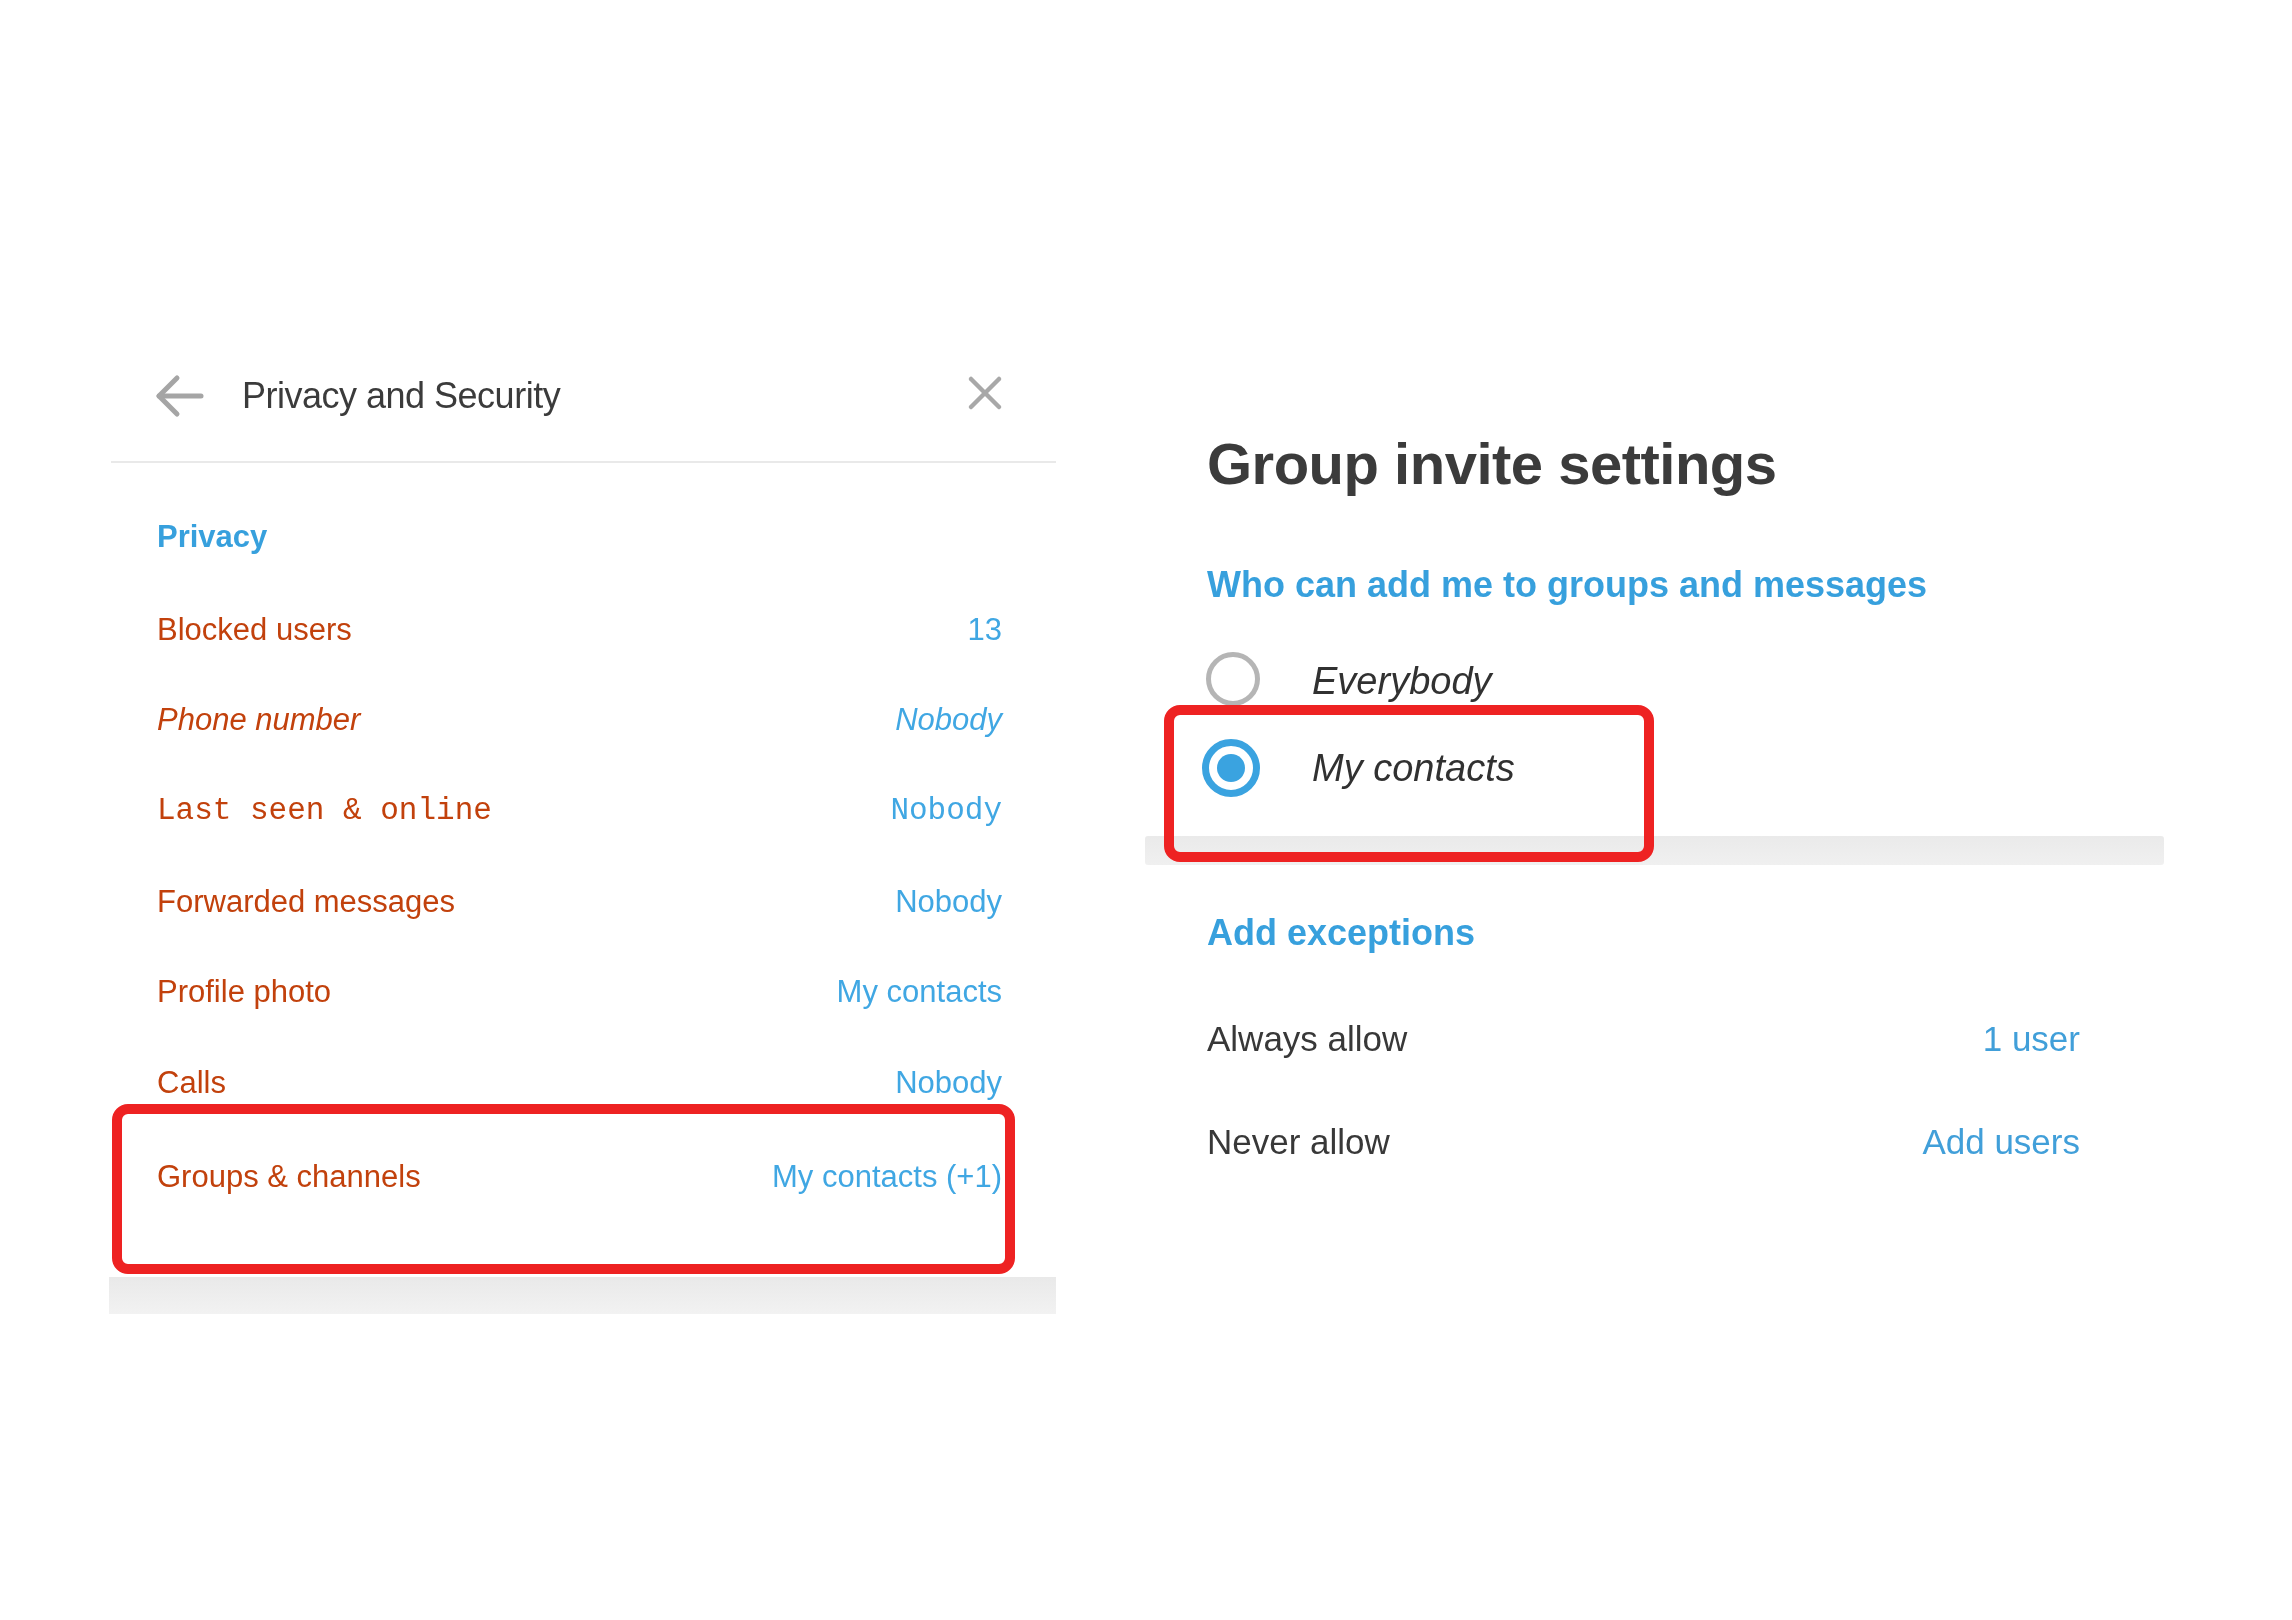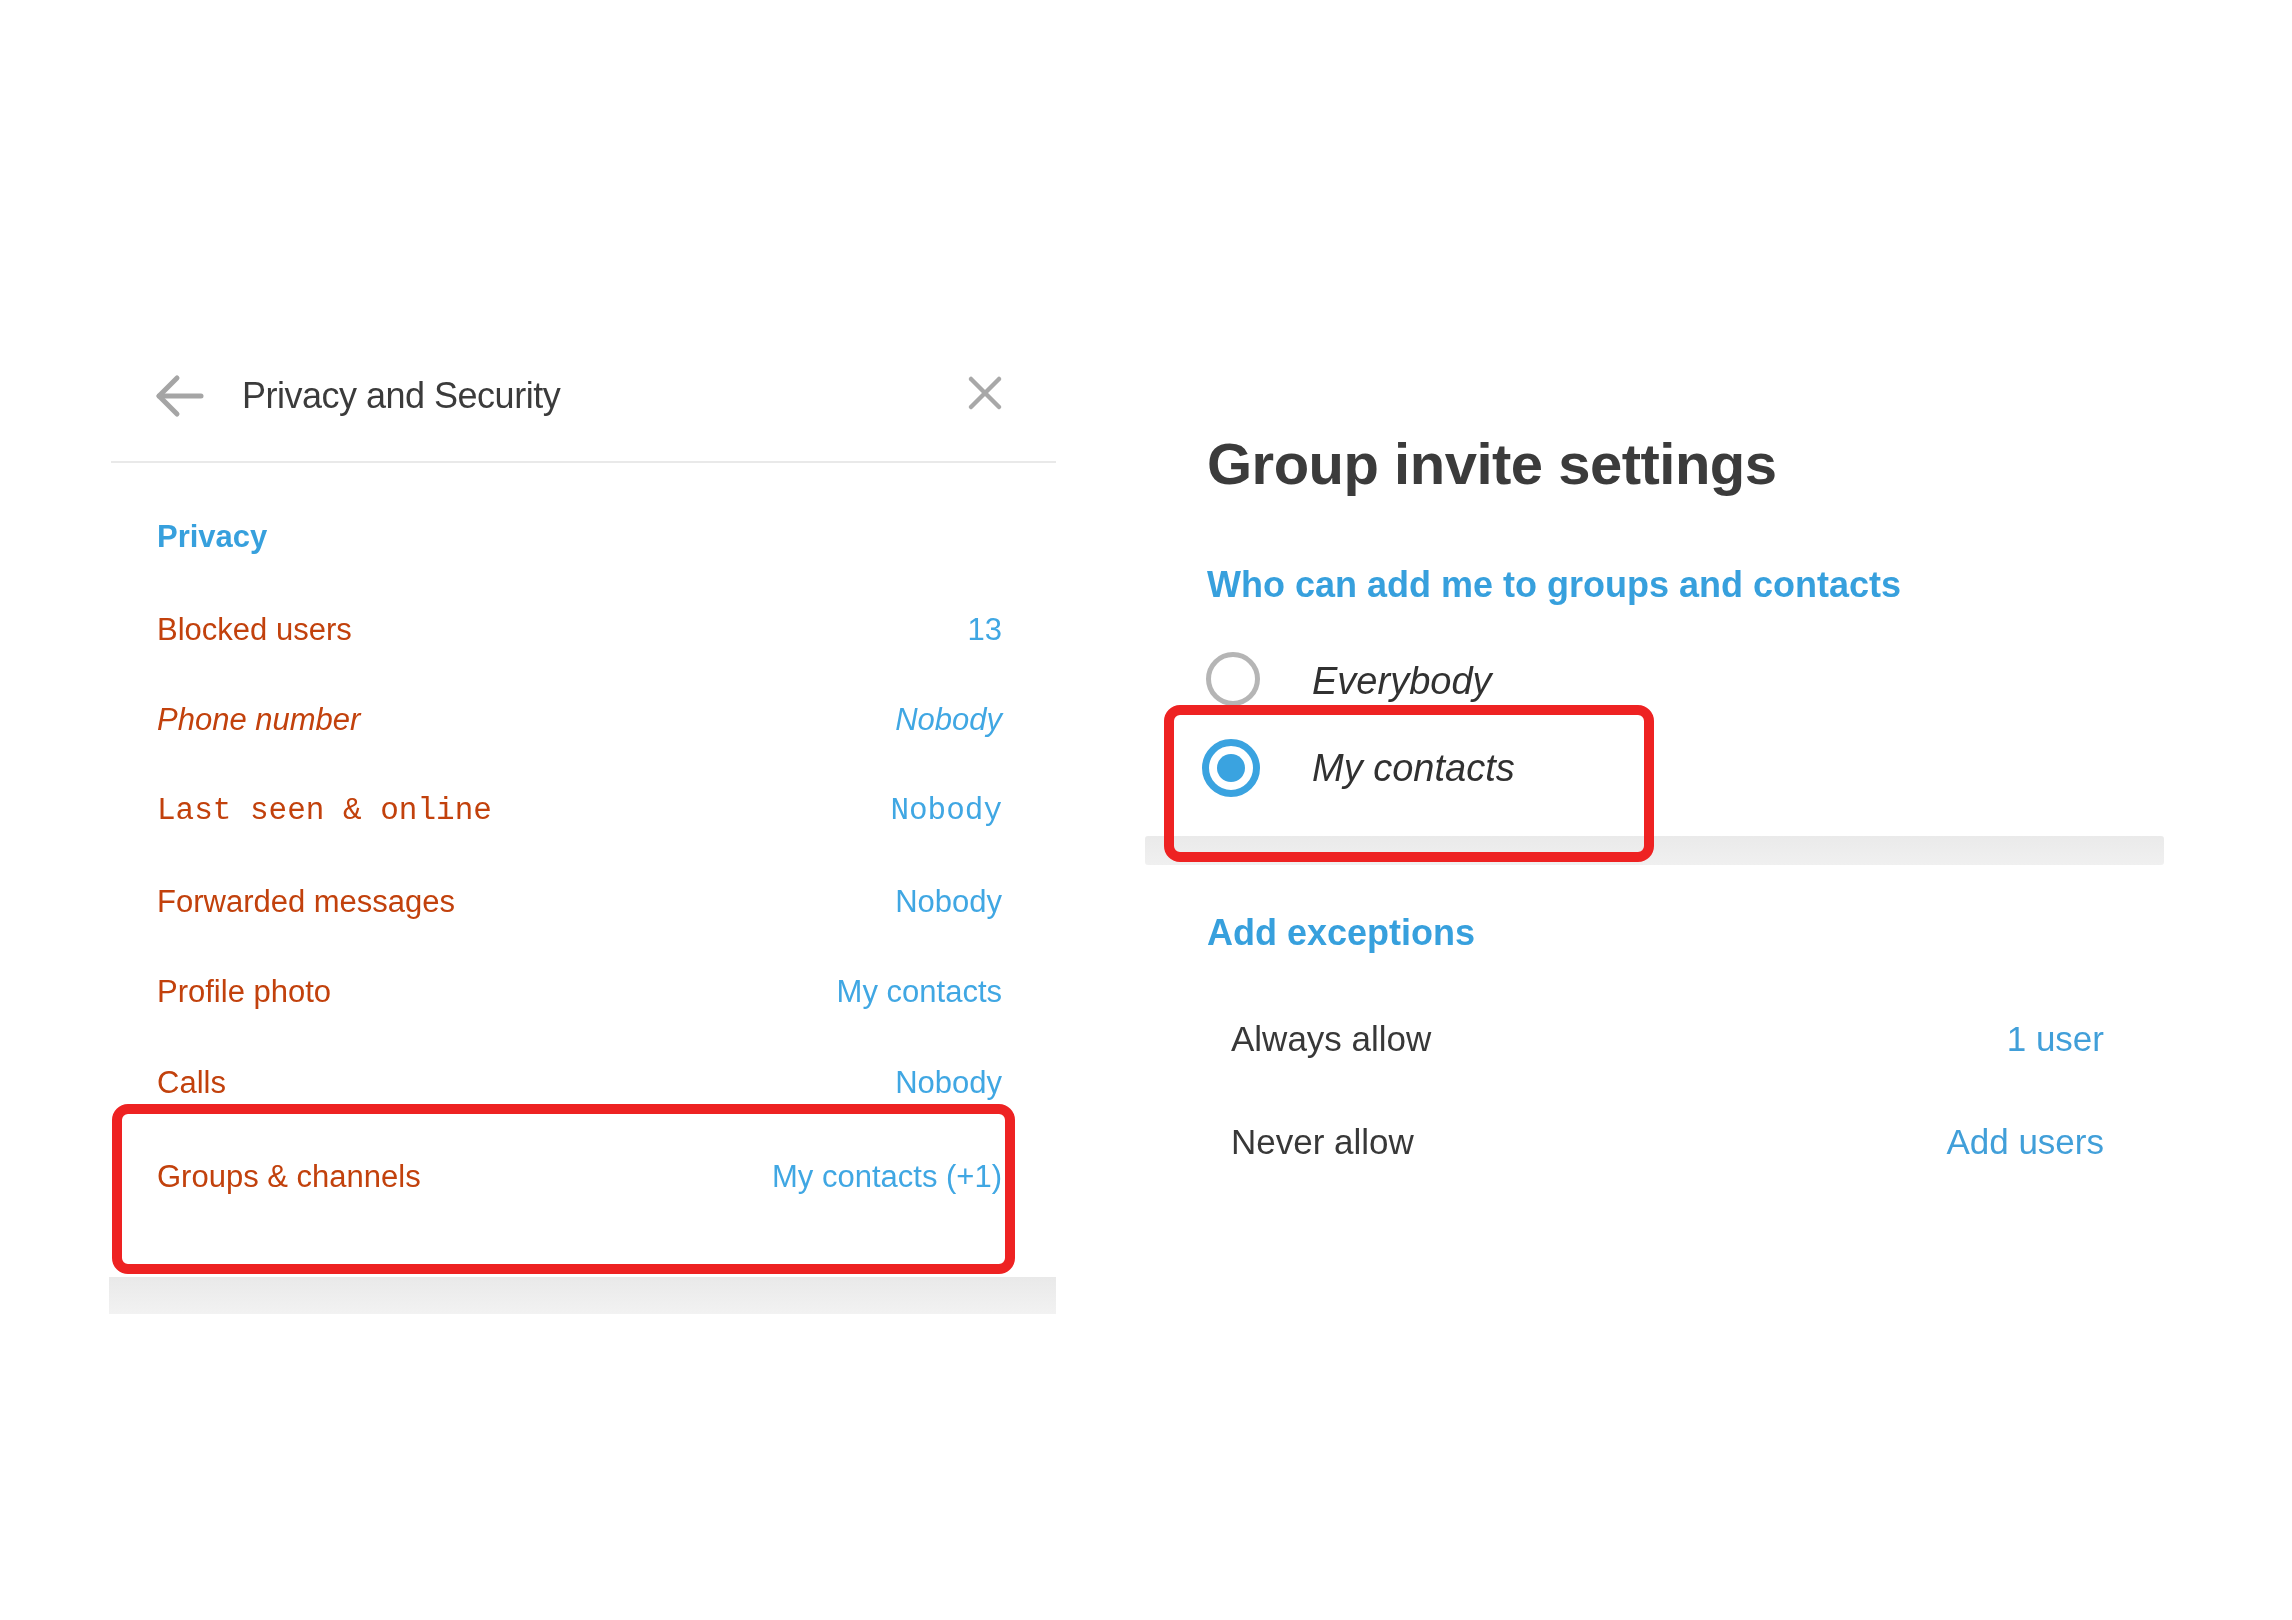--- a/index.html
+++ b/index.html
@@ -88,21 +88,21 @@
   .right-gray-bar{
     left:1145px;top:836px;width:1019px;height:29px;z-index:1;
     background:linear-gradient(#eaeaea,#f0f0f0);border-radius:3px;
   }
 
   .exceptions-heading{
     left:1207px;top:911px;width:597px;height:44px;line-height:44px;
     font-size:36px;font-weight:700;color:#37a0dd;
   }
   .erow{
-    left:1207px;width:873px;height:46px;line-height:46px;cursor:pointer;margin-left:24px;
+    left:1207px;width:873px;height:46px;line-height:46px;cursor:pointer;
   }
   .erow .row-label{
     position:absolute;left:0;top:0;font-size:35px;color:#383838;
   }
   .erow .row-value{
     position:absolute;right:0;top:0;font-size:35px;color:#419fd9;
   }
   .erow.e1{top:1016px;}
   .erow.e2{top:1119px;}
 
@@ -165,21 +165,21 @@
     </div>
 
     <div class="abs annotation-box left-red-box"></div>
     <div class="abs left-gray-bar"></div>
   </section>
 
   <section>
 
     <div class="abs right-title">Group invite settings</div>
 
-    <div class="abs who-heading">Who can add me to groups and contacts</div>
+    <div class="abs who-heading">Who can add me to groups and messages</div>
 
     <div class="option-row">
       <div class="abs radio unchecked"></div>
       <div class="abs option-label everybody">Everybody</div>
     </div>
 
     <div class="option-row">
       <div class="abs radio checked">
         <div class="dot"></div>
       </div>

